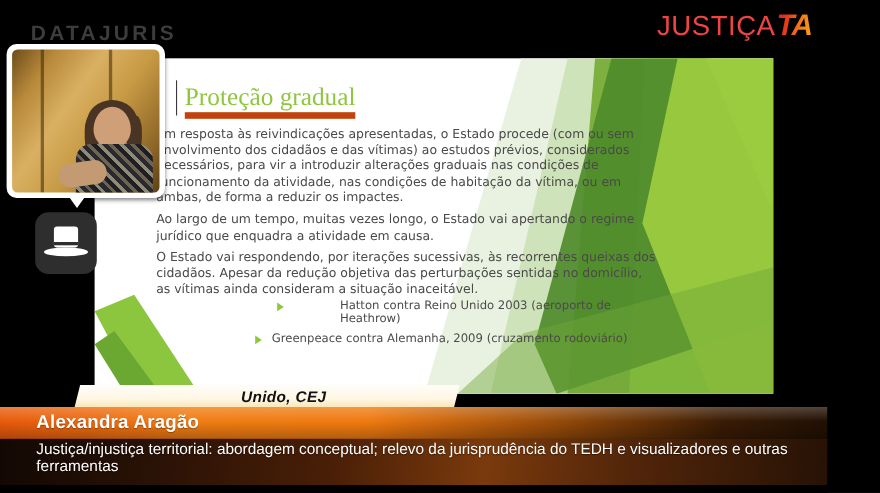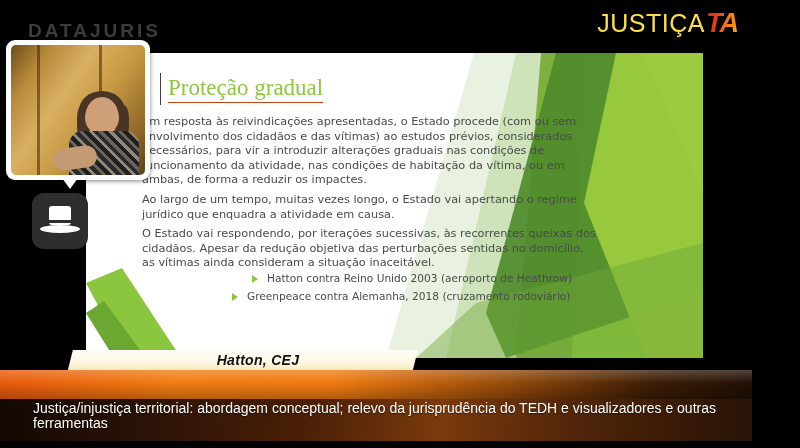--- a/index.html
+++ b/index.html
@@ -5,44 +5,44 @@
   html,body{margin:0;padding:0;background:#000;}
   body{width:800px;height:448px;overflow:hidden;
        font-family:"Liberation Sans",sans-serif;}
   #stage{position:relative;width:752px;height:448px;background:#000;overflow:hidden;}
 
   
   .brandmark{position:absolute;left:28px;top:20px;font-size:19px;font-weight:bold;
     letter-spacing:3px;color:#3c3c3c;font-family:"Liberation Sans",sans-serif;}
 
   .logo{position:absolute;right:14px;top:8px;display:flex;align-items:baseline;}
-  .logo .word{font-size:25px;color:#fde047;letter-spacing:.5px;
+  .logo .word{font-size:25px;color:#ef4444;letter-spacing:.5px;
      font-family:"Liberation Sans",sans-serif;font-weight:300;}
   .logo .ta{font-size:27px;font-weight:bold;margin-left:1px;
      background:linear-gradient(100deg,#d81d14 0%,#e8431a 35%,#f47b12 65%,#f9a81b 100%);
      -webkit-background-clip:text;background-clip:text;color:transparent;letter-spacing:-1px;font-style:italic;}
 
   
   #slide{position:absolute;left:86px;top:53px;width:617px;height:305px;
          background:#fff;overflow:hidden;}
   .poly{position:absolute;top:0;left:0;width:100%;height:100%;}
 
   .slide-title{position:absolute;left:82px;top:22px;font-size:23px;color:#8ec63f;
     font-family:"Liberation Serif",serif;}
-  .slide-title .u{border-bottom:1px solid #c2410c;padding-bottom:2px;}
+  .slide-title .u{border-bottom:6px solid #c2410c;padding-bottom:2px;}
   .title-rule{position:absolute;left:74px;top:20px;width:1px;height:32px;background:#3b3b3b;}
 
   .body-txt{position:absolute;left:56px;width:455px;color:#4a4a4a;
     font-size:11.3px;line-height:14.6px;font-family:"DejaVu Sans",sans-serif;}
   .body-txt p{margin:0 0 9px 0;}
 
   .bullets{position:absolute;left:146px;top:219px;width:360px;
     font-size:10.6px;color:#4a4a4a;font-family:"DejaVu Sans",sans-serif;}
   .bullets .bl{display:flex;align-items:flex-start;margin-bottom:6px;}
-  .bullets .bl.indent{margin-left:20px;}
+  .bullets .bl.indent{margin-left:20px;gap:42px;}
   .tri{width:0;height:0;border-left:6px solid #8ec63f;border-top:4px solid transparent;
     border-bottom:4px solid transparent;margin:3px 9px 0 0;flex:none;}
 
   
   #cam{position:absolute;left:6px;top:40px;width:144px;height:140px;
        background:#fff;border-radius:9px;padding:5px;box-sizing:border-box;
        box-shadow:0 1px 4px rgba(0,0,0,.5);}
   #camimg{width:100%;height:100%;border-radius:5px;overflow:hidden;position:relative;
     background:linear-gradient(125deg,#6d4d1b 0%,#b8893a 18%,#d9b062 38%,#c79a44 58%,#8d6526 85%,#5d4015 100%);}
   .camseam{position:absolute;top:0;bottom:0;width:3px;background:rgba(60,38,10,.55);}
@@ -131,21 +131,21 @@
       <p>Ao largo de um tempo, muitas vezes longo, o Estado vai apertando o regime jurídico que enquadra a atividade em causa.</p>
     </div>
 
     <div class="bullets">
       <div class="bl indent">
         <span class="tri"></span>
         <span>Hatton contra Reino Unido 2003 (aeroporto de Heathrow)</span>
       </div>
       <div class="bl">
         <span class="tri"></span>
-        <span>Greenpeace contra Alemanha, 2018 (cruzamento rodoviário)</span>
+        <span>Greenpeace contra Alemanha, 2009 (cruzamento rodoviário)</span>
       </div>
     </div>
   </div>
 
   <div id="cam">
     <div id="camimg">
       <div class="camseam" style="left:26px"></div>
       <div class="camseam" style="left:88px"></div>
       <div class="person">
         <div class="hairL"></div>
@@ -161,21 +161,22 @@
 
   <div id="haticon">
     <div class="hat">
       <div class="hatcrown"></div>
         <div class="hatband"></div>
         <div class="hatbrim"></div>
     </div>
   </div>
 
   <div id="citytab"></div>
-  <div id="citylabel">Hatton, CEJ</div>
+  <div id="citylabel">Unido, CEJ</div>
 
   <div id="namebar"></div>
+  <div id="nametxt">Alexandra Aragão</div>
 
   <div id="subbar"></div>
   <div id="subtxt">Justiça/injustiça territorial: abordagem conceptual; relevo da jurisprudência do TEDH e visualizadores e outras ferramentas</div>
   <div id="botblack"></div>
 
 </div>
 
 </body></html>

